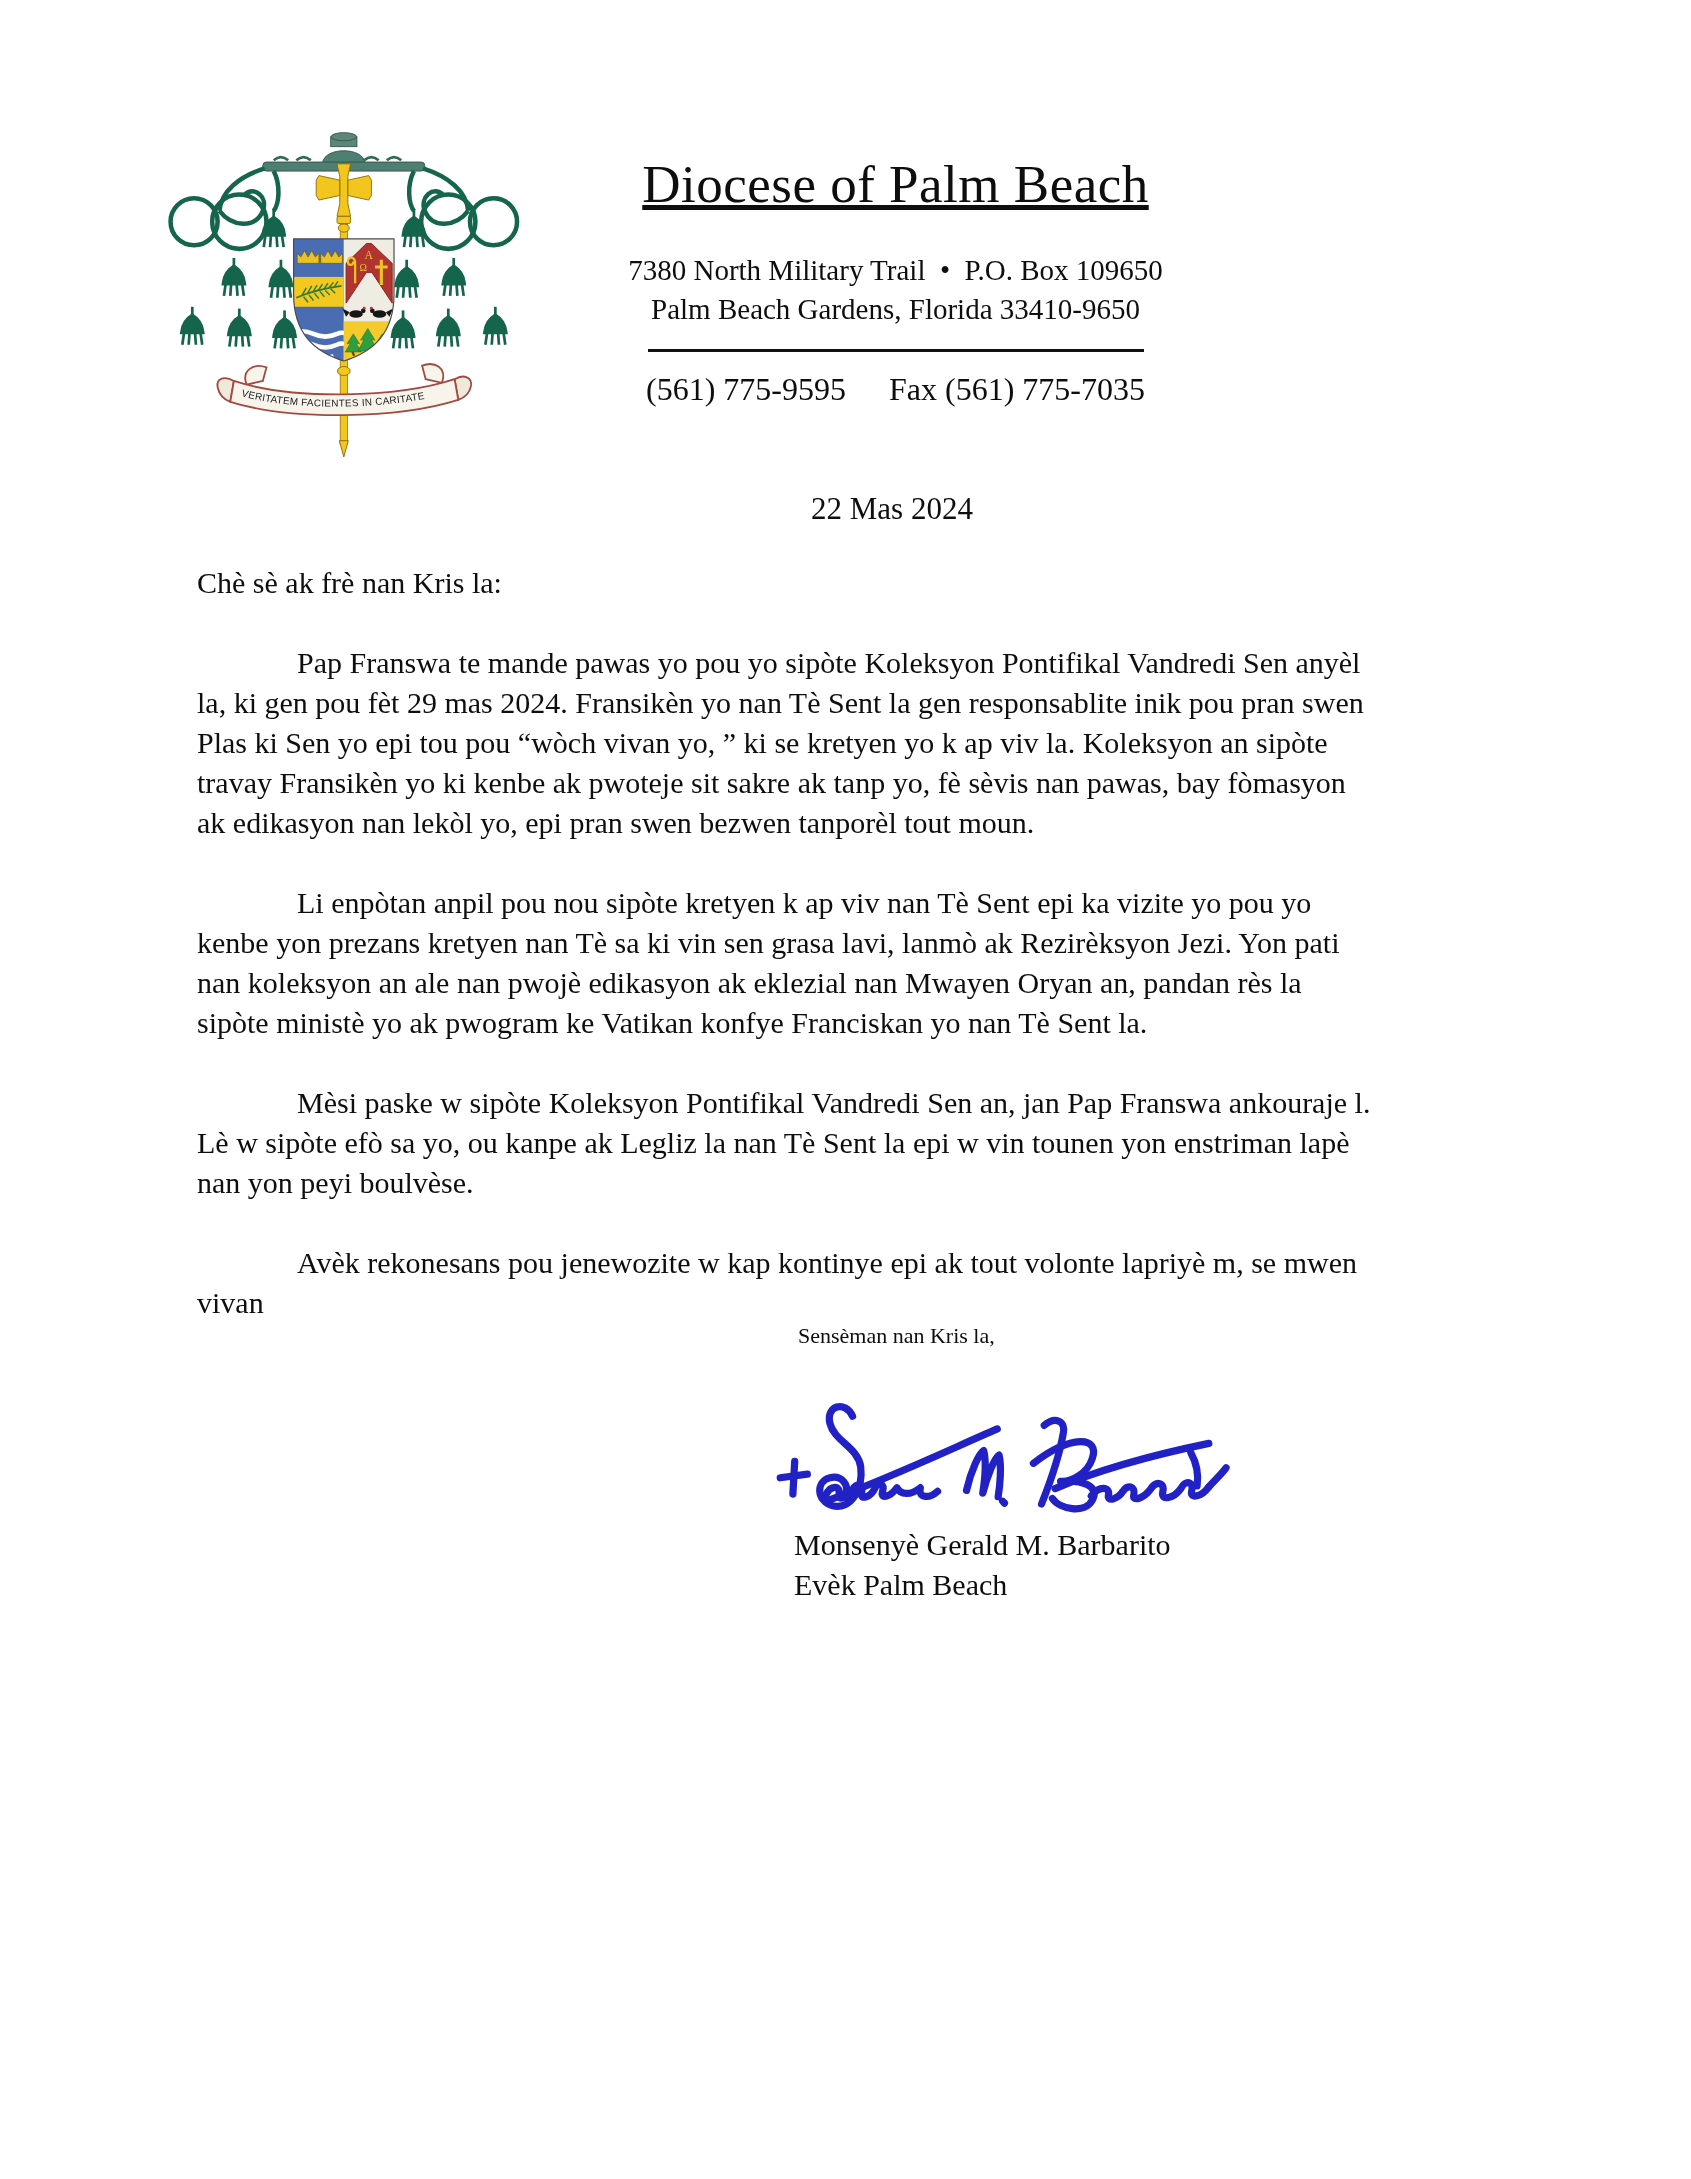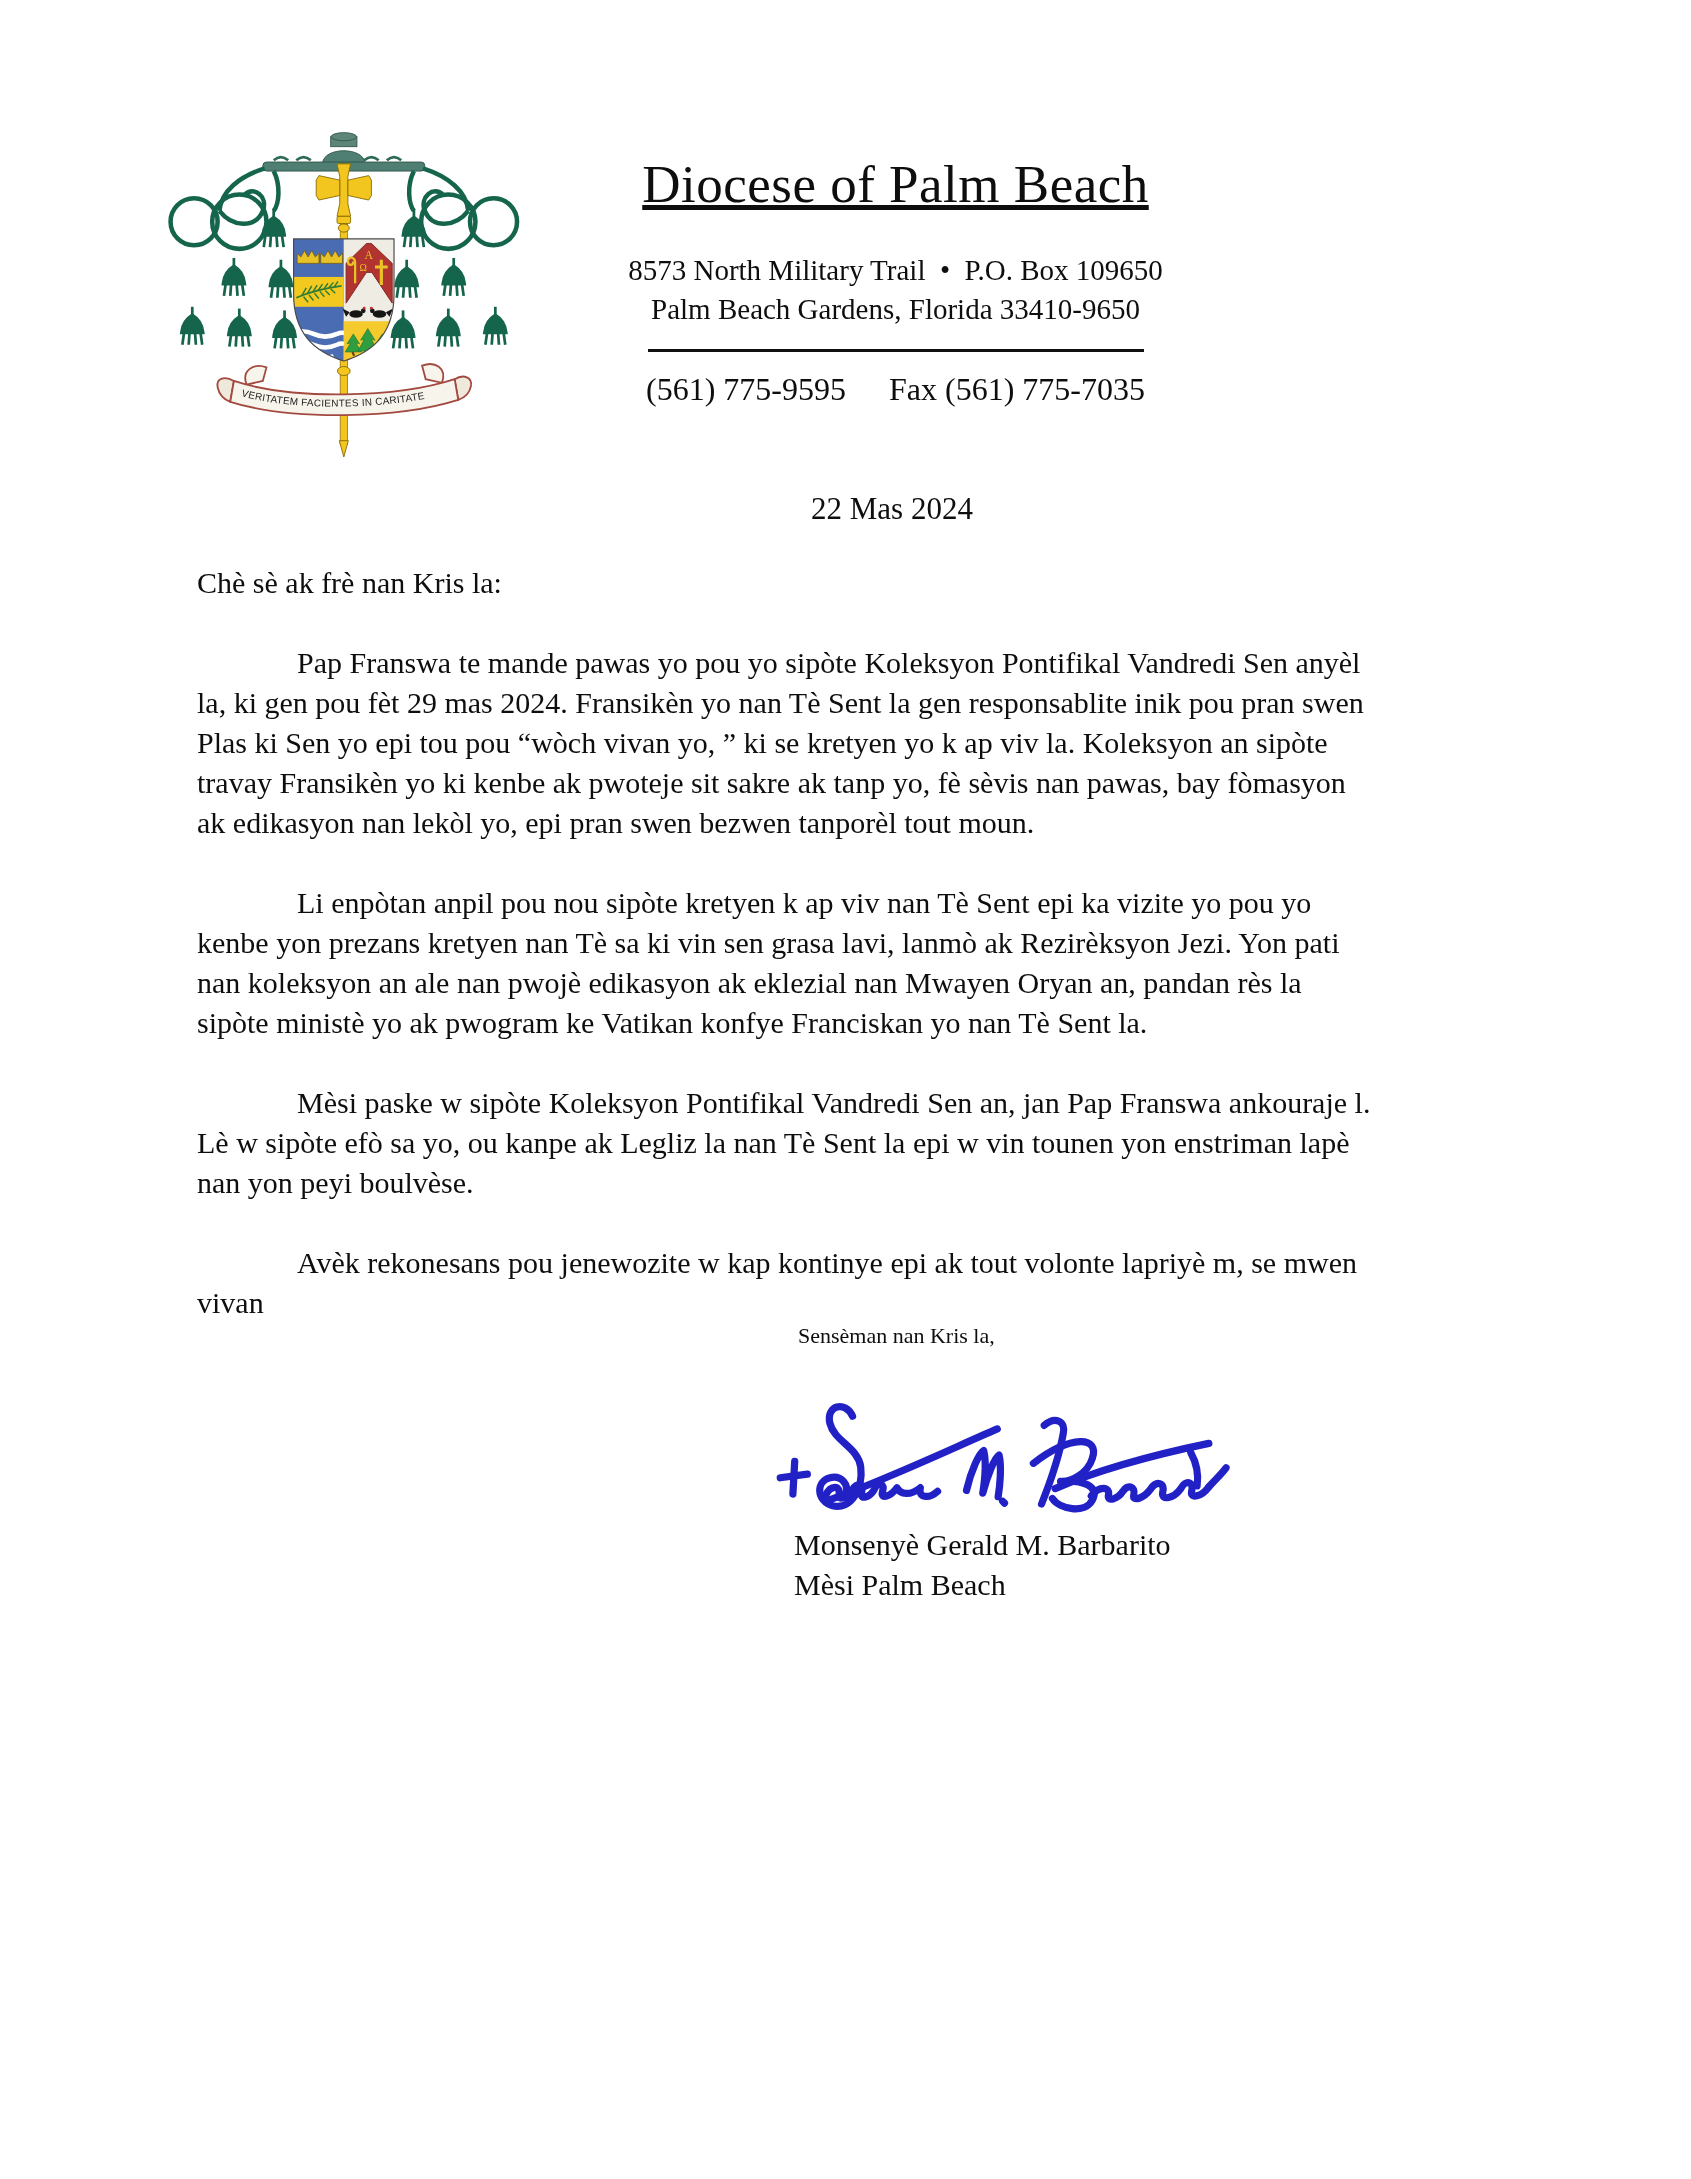--- a/index.html
+++ b/index.html
@@ -147,21 +147,21 @@
       <path d="M106,336 C170,357 286,355 350,334 L354,357 C288,378 168,380 102,359 Z" fill="#f7f4ec" stroke="#a34a40" stroke-width="2" stroke-linejoin="round"></path>
       <path id="bannerTextPath" d="M112,352 C172,370 284,368 348,348" fill="none"></path>
       <text font-size="11" letter-spacing="0.3" fill="#1c1c1c" font-family="Liberation Sans, sans-serif">
         <textPath href="#bannerTextPath" startOffset="2">VERITATEM FACIENTES IN CARITATE</textPath>
       </text>
     </g>
   </svg>
 
   <div class="header-center">
     <div class="title">Diocese of Palm Beach</div>
-    <div class="addr addr1">8573 North Military Trail  •  P.O. Box 109650</div>
+    <div class="addr addr1">7380 North Military Trail  •  P.O. Box 109650</div>
     <div class="addr">Palm Beach Gardens, Florida 33410-9650</div>
     <div class="divider"></div>
     <div class="phone-row">
       <span>(561) 775-9595</span>
       <span>Fax (561) 775-7035</span>
     </div>
   </div>
 
 
   <div class="date">22 Mas 2024</div>
@@ -199,17 +199,17 @@
       <path d="M288,72 C330,40 362,42 353,67 C348,83 330,93 318,92 C342,90 362,97 353,113 C345,128 317,123 309,111"></path>
       <path d="M312,100 C365,77 424,62 482,50"></path>
       <path d="M352,108 C361,96 373,98 371,107 C369,115 381,112 387,103 C392,95 401,97 399,107 C397,115 410,111 418,100 C424,91 434,93 431,104 C429,114 443,111 451,100 C456,90 466,92 463,103 C461,112 474,109 482,98"></path>
       <path d="M462,60 C468,71 471,84 469,97"></path>
       <path d="M482,98 C489,90 496,84 501,77"></path>
     </g>
   </svg>
 
   <div class="sig-block">
     <div>Monsenyè Gerald M. Barbarito</div>
-    <div>Mèsi Palm Beach</div>
+    <div>Evèk Palm Beach</div>
   </div>
 
 </div>
 
 
 </body></html>

